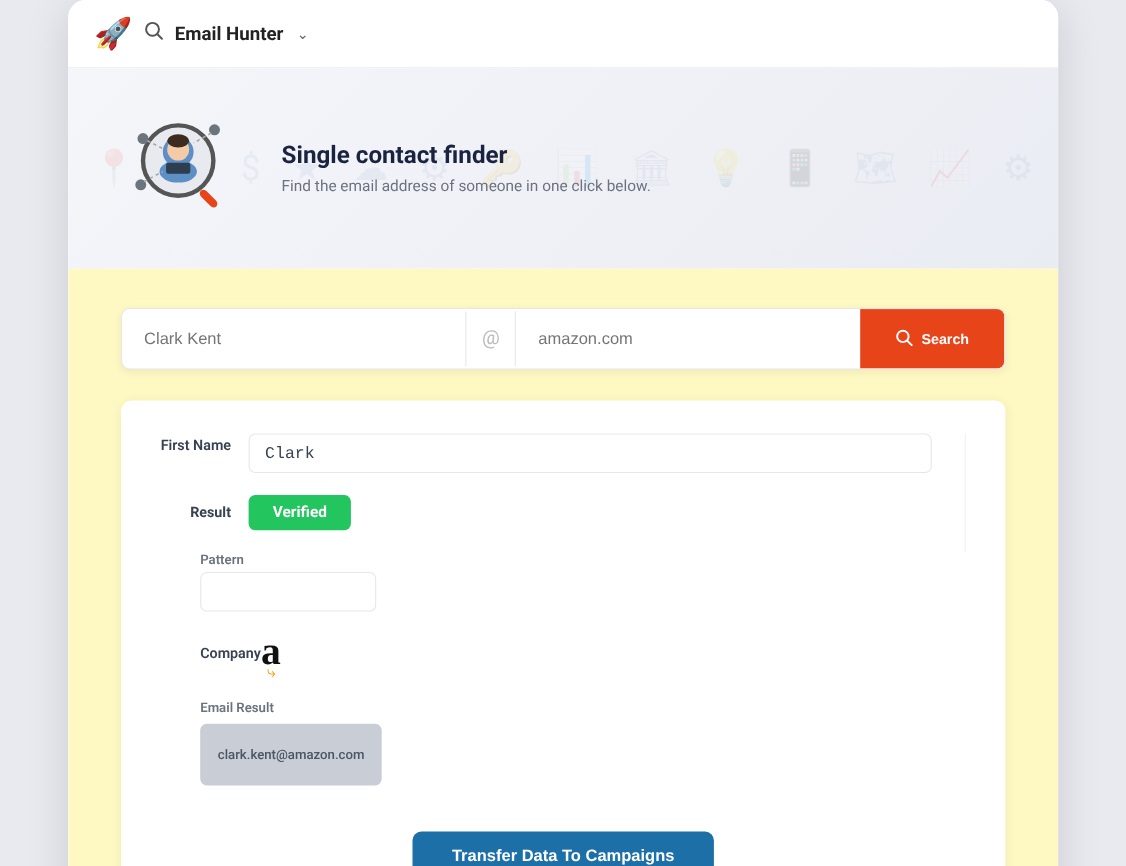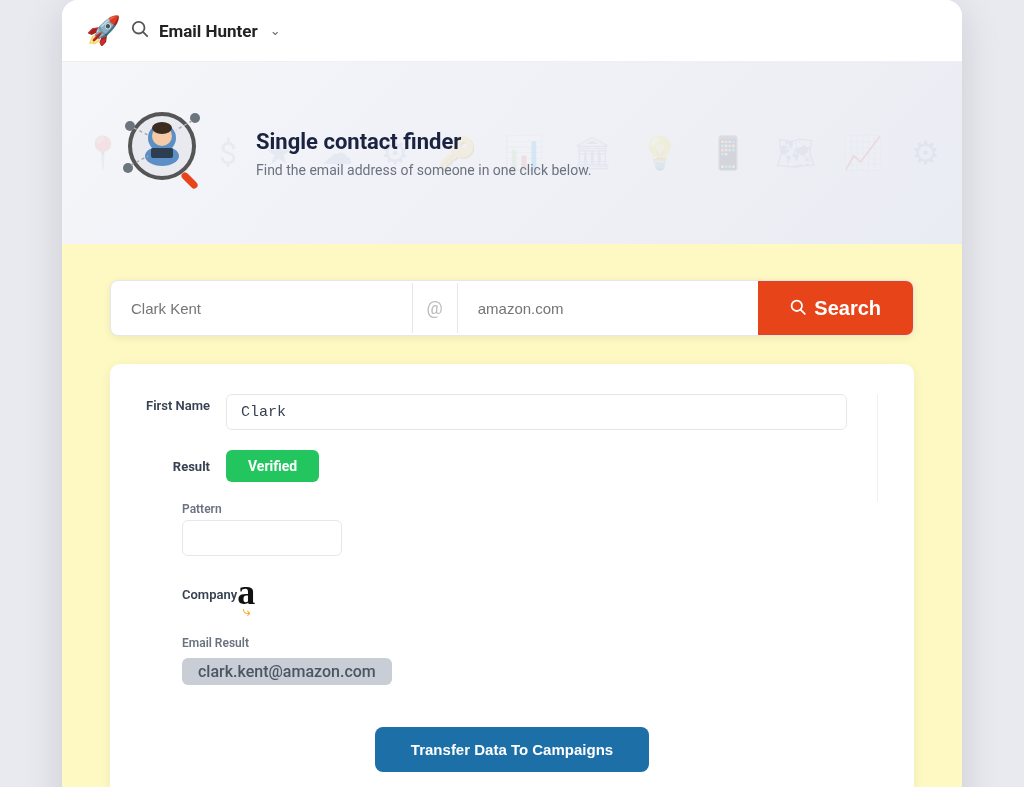--- a/index.html
+++ b/index.html
@@ -132,21 +132,21 @@
       font-size: 15px;
       color: #999;
       background: transparent;
     }
     .search-button {
       background: #e8441a;
       color: #fff;
       border: none;
       padding: 0 32px;
       height: 100%;
-      font-size: 20px;
+      font-size: 13px;
       font-weight: 600;
       cursor: pointer;
       display: flex;
       align-items: center;
       gap: 8px;
       min-height: 54px;
     }
     
     .result-card {
       background: #fff;
@@ -221,22 +221,22 @@
       font-size: 12px;
       font-weight: 600;
       color: #6b7280;
       margin-bottom: 4px;
       display: block;
     }
     .email-result-box {
       background: #c8cdd6;
       color: #4b5563;
       border-radius: 6px;
-      padding: 4px 16px;
-      font-size: 16px;
+      padding: 21px 16px;
+      font-size: 12px;
       font-weight: 500;
       margin-top: 4px;
       display: inline-block;
     }
     .transfer-btn {
       display: block;
       margin: 24px auto 0;
       background: #1d6fa8;
       color: #fff;
       border: none;

